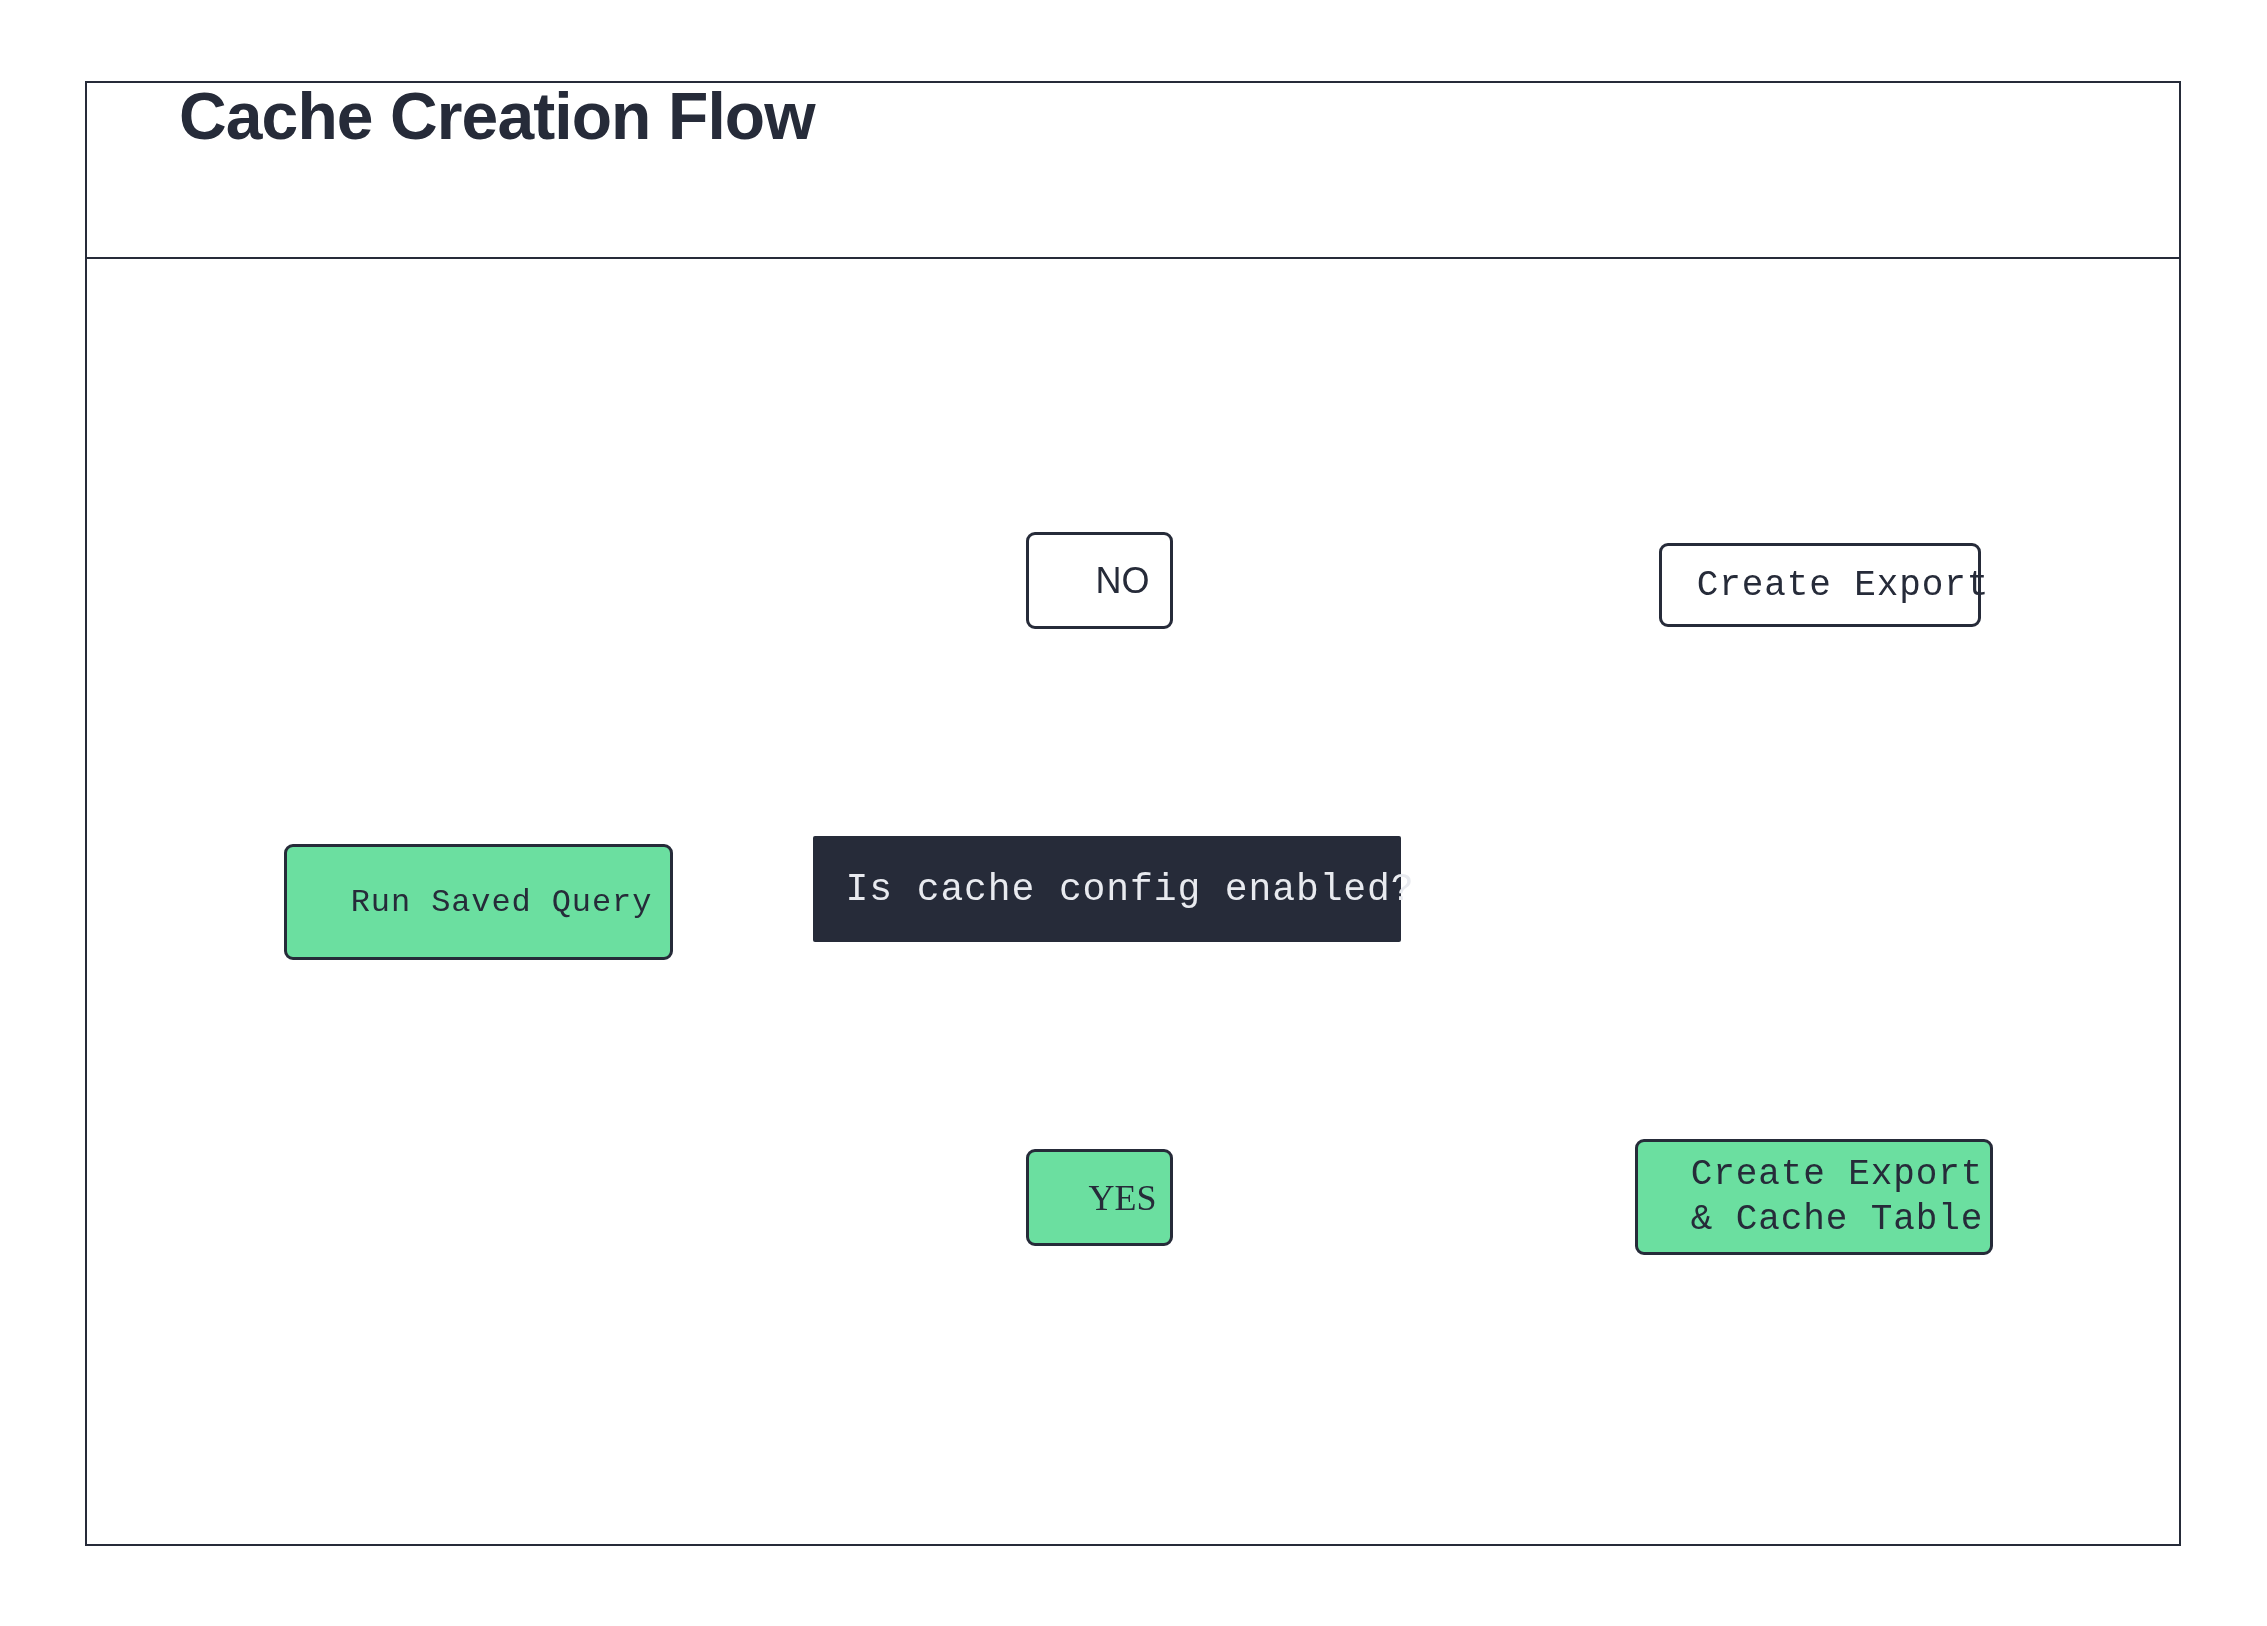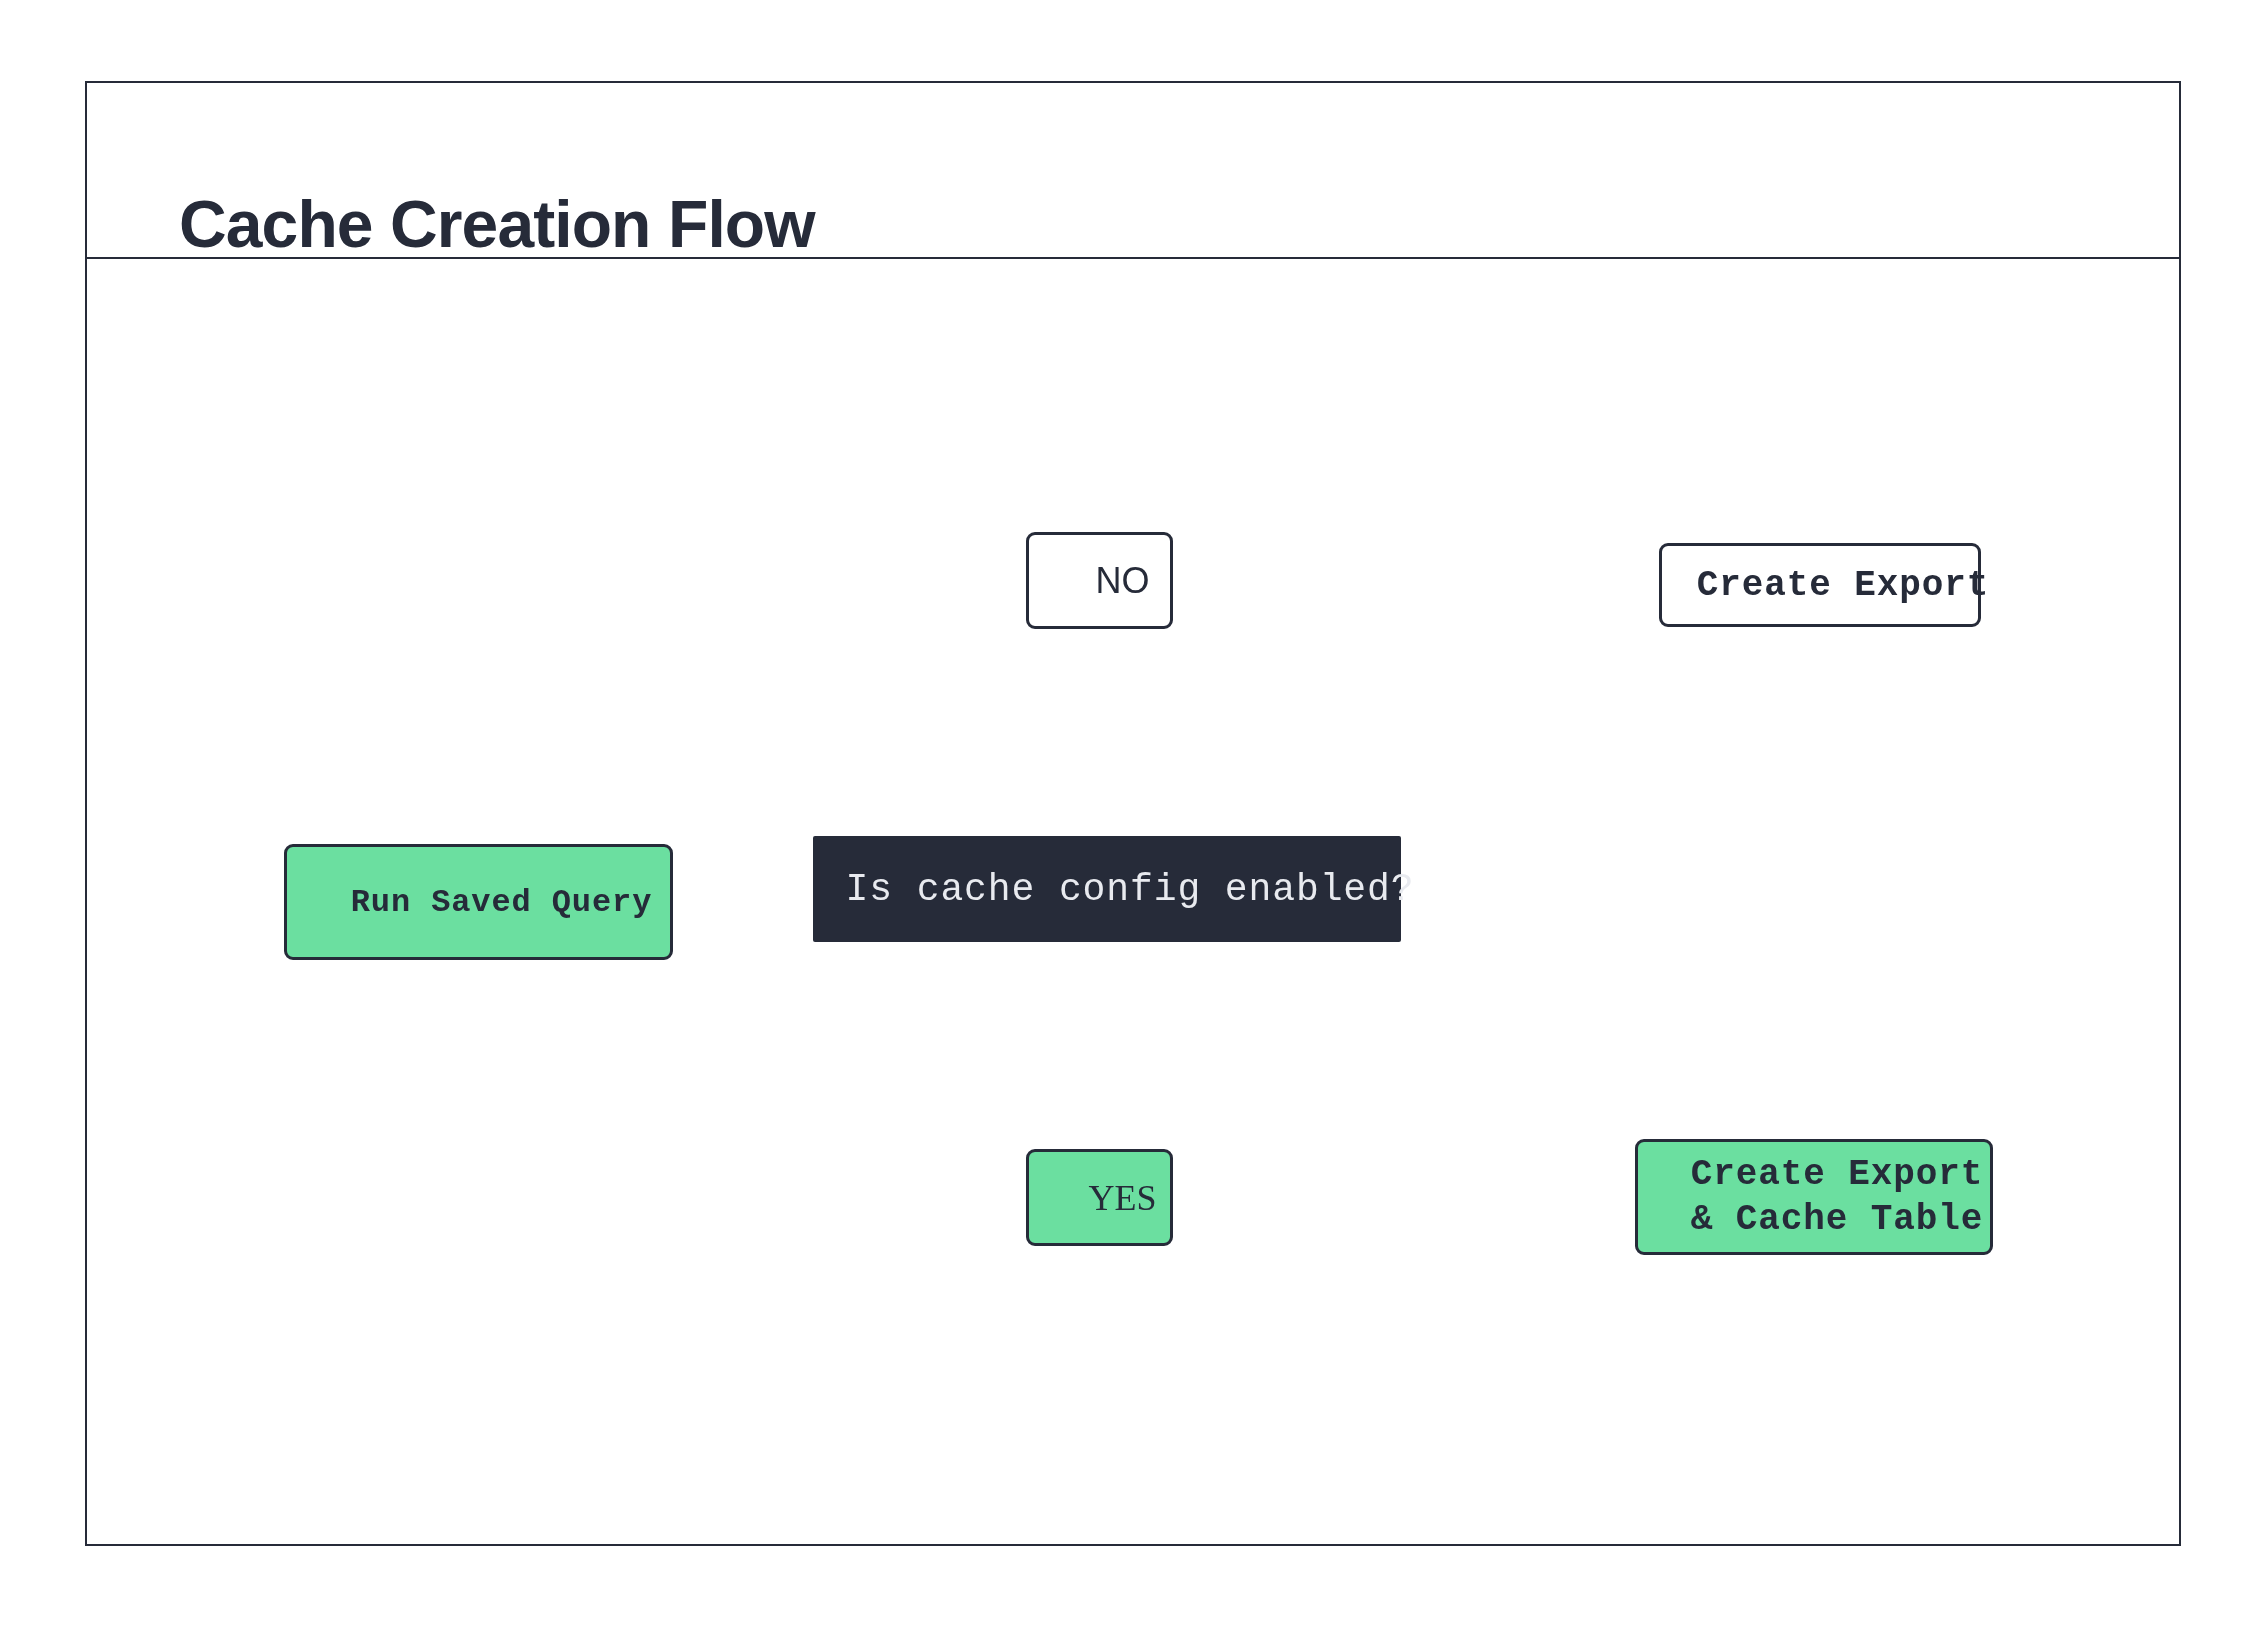--- a/index.html
+++ b/index.html
@@ -36,21 +36,21 @@
 
   .frame-header {
     position: absolute;
     left: 0;
     top: 0;
     right: 0;
     height: 176px;
     border-bottom: 2.7px solid #262b39;
     box-sizing: border-box;
     display: flex;
-    align-items: flex-end;
+    align-items: flex-start;
   }
 
   .frame-title {
     margin-left: 92px;
     font-family: "Liberation Sans", sans-serif;
     font-weight: bold;
     font-size: 66px;
     line-height: 1;
     letter-spacing: -0.9px;
     color: #262b39;
@@ -76,21 +76,20 @@
     justify-content: center;
     text-align: center;
     font-family: "Liberation Mono", monospace;
     white-space: pre;
     padding-left: 46px;
   }
 
   .node-rounded {
     border: 3.6px solid #262b39;
     border-radius: 9px;
-    font-weight: bold;
   }
 
   .node-green {
     background: #6bdfa0;
     color: #262b39;
   }
 
   .node-white {
     background: #ffffff;
     color: #262b39;

